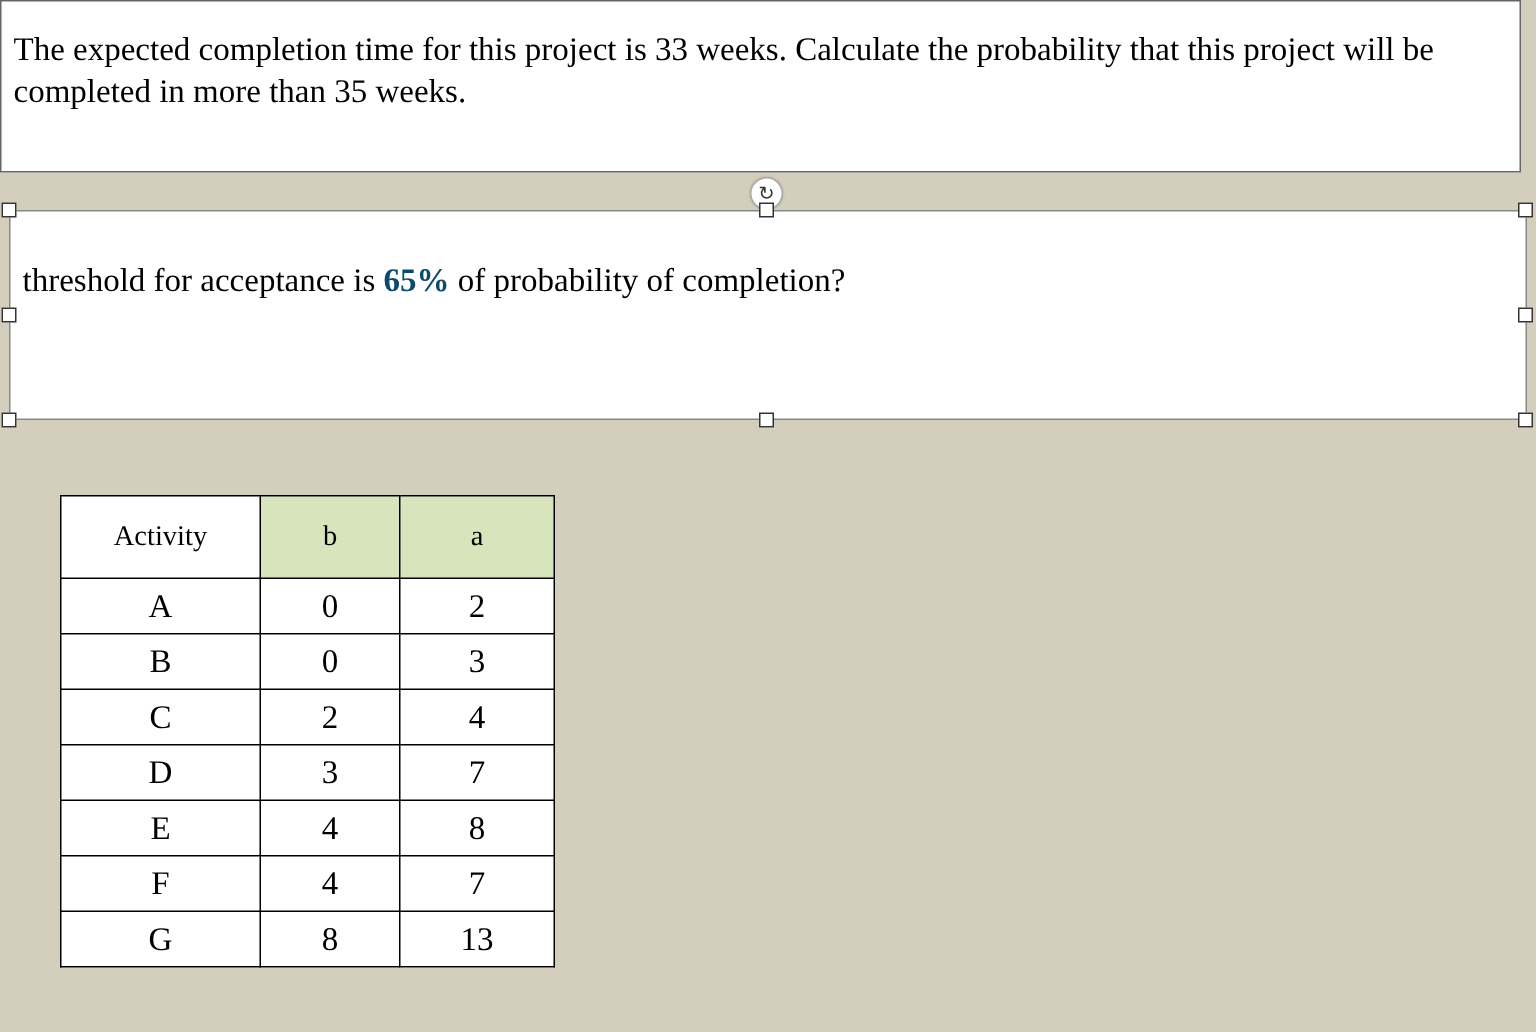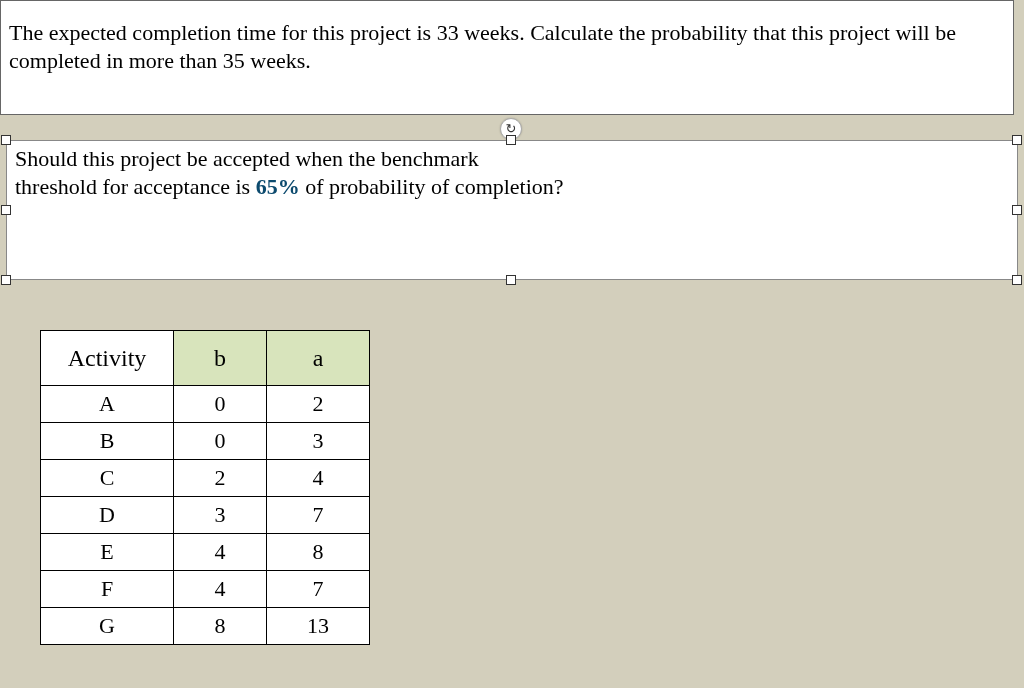--- a/index.html
+++ b/index.html
@@ -77,21 +77,21 @@
     background: #fff;
   }
   .datatable th, .datatable td {
     border: 1.5px solid #000;
     text-align: center;
     font-weight: normal;
     font-family: 'Times New Roman', serif;
   }
   .datatable th {
     height: 52px;
-    font-size: 24px;
+    font-size: 19px;
   }
   .datatable td {
     height: 34px;
     font-size: 22px;
   }
   .col-act { width: 130px; }
   .col-b   { width: 90px; background: #d8e4bc; }
   .col-a   { width: 100px; background: #d8e4bc; }
   .datatable td.col-b, .datatable td.col-a { background: #fff; }
   .datatable th.col-b, .datatable th.col-a { background: #d8e4bc; }
@@ -102,21 +102,21 @@
 
 <div class="box1">
   <span>The expected completion time for this project is 33 weeks. Calculate the probability that this project will be completed in more than 35 weeks.</span>
 </div>
 
 <div class="refresh" style="top:118px; left:500px;">
   <span>↻</span>
 </div>
 
 <div class="box2">
-  <span>Should this project be accepted when the benchmark</span><br>
+  <br>
   <span>threshold for acceptance is </span><span class="red">65%</span><span> of probability of completion?</span>
 </div>
 
 <div class="handle" style="top:135px; left:1px;"></div>
 <div class="handle" style="top:135px; left:506px;"></div>
 <div class="handle" style="top:135px; left:1012px;"></div>
 <div class="handle" style="top:205px; left:1px;"></div>
 <div class="handle" style="top:205px; left:1012px;"></div>
 <div class="handle" style="top:275px; left:1px;"></div>
 <div class="handle" style="top:275px; left:506px;"></div>

